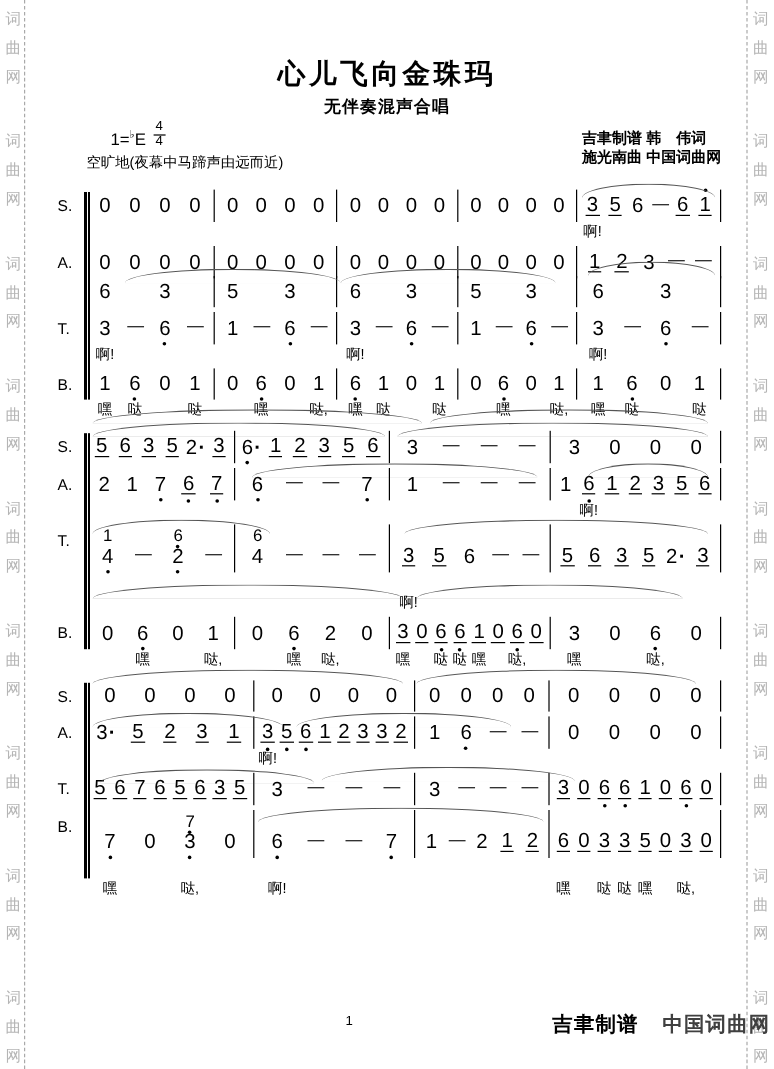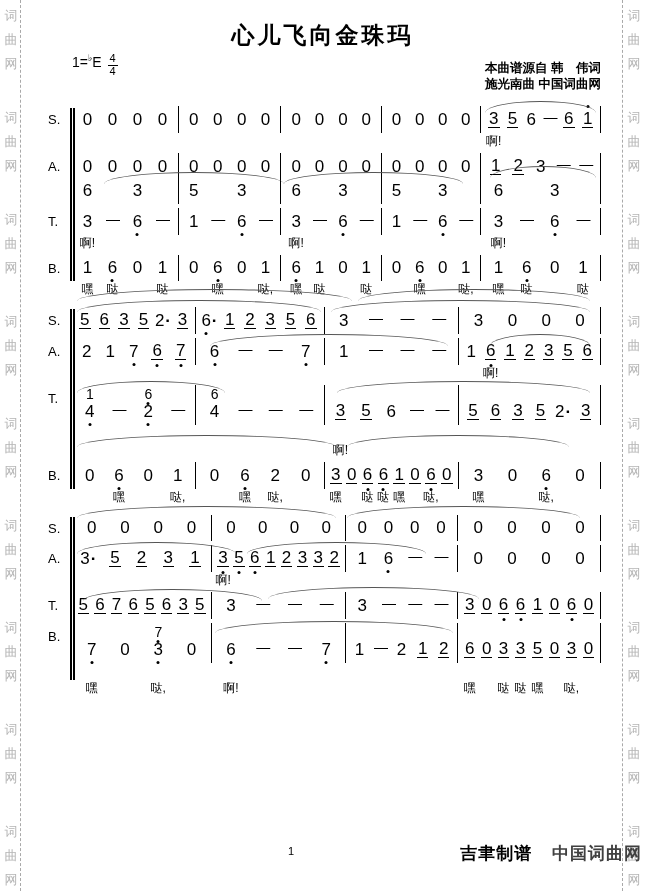--- a/index.html
+++ b/index.html
@@ -10,24 +10,24 @@
   
   .wm-col{position:absolute;top:4px;bottom:0;width:16px;display:flex;flex-direction:column;gap:30px;overflow:hidden;}
   .wm-col.left{left:3px;}  .wm-col.right{right:3px;}
   .wm-group{display:flex;flex-direction:column;align-items:center;}
   .wm-group span{font-size:13px;line-height:24px;color:#b5b5b5;}
   .dash{position:absolute;top:0;bottom:0;width:0;border-left:1px dashed #a9a9a9;}
   .dash.left{left:20px;} .dash.right{right:22px;}
 
   
   .sheet{position:absolute;left:30px;right:30px;top:0;bottom:0;}
-  .title{margin-top:20px;text-align:center;font-size:23px;font-weight:bold;letter-spacing:3px;}
+  .title{margin-top:46px;text-align:center;font-size:23px;font-weight:bold;letter-spacing:3px;}
   .subtitle{margin-top:3px;text-align:center;font-size:14px;font-weight:bold;letter-spacing:1px;}
   .meta{display:flex;justify-content:space-between;margin:2px 14px 0 42px;}
-  .keyline{font-size:14px;display:flex;align-items:flex-start;gap:6px;}
+  .keyline{font-size:14px;display:flex;align-items:flex-end;gap:6px;margin-left:20px;}
   .keyline sup{font-size:9px;}
   .tsig{display:inline-block;text-align:center;font-size:11px;line-height:1.05;vertical-align:middle;}
   .tsig .tnum{display:block;border-bottom:1px solid #000;padding:0 2px;}
   .scene{font-size:12px;margin-top:3px;}
   .credits{text-align:left;font-size:12.5px;font-weight:bold;line-height:1.25;margin-top:8px;}
 
   
   .score{margin:14px 14px 0 18px;}
   .system{position:relative;margin-bottom:10px;}
   .sysbrace{position:absolute;left:22px;top:2px;bottom:16px;width:5px;
@@ -156,32 +156,34 @@
       <span>词</span>
       <span>曲</span>
       <span>网</span>
     </div>
   </div>
 <div class="dash left"></div>
 <div class="dash right"></div>
 
 <div class="sheet">
   <div class="title">心儿飞向金珠玛</div>
+  <div class="subtitle">无伴奏混声合唱</div>
   <div class="meta">
     <div>
       <div class="keyline">
         <span><span>1=</span><sup>♭</sup><span>E</span></span>
         <span class="tsig">
           <span class="tnum">4</span>
           <span class="tden">4</span>
         </span>
       </div>
+      <div class="scene">空旷地(夜幕中马蹄声由远而近)</div>
     </div>
     <div class="credits">
-      <div>本曲谱源自 韩　伟词</div>
+      <div>吉聿制谱 韩　伟词</div>
       <div>施光南曲 中国词曲网</div>
     </div>
   </div>
   <div class="score">
       <div class="system">
         <div class="part">
           <div class="plabel">S.</div>
           <div class="pbody">
             <div class="voice">
               <div class="bars">

